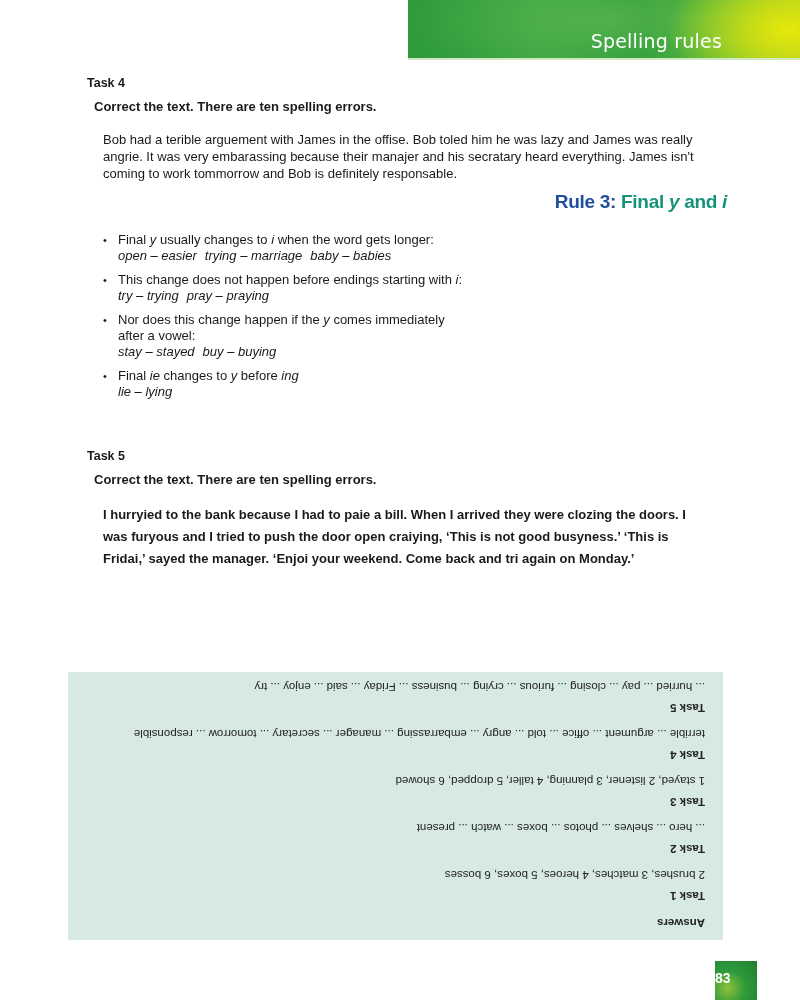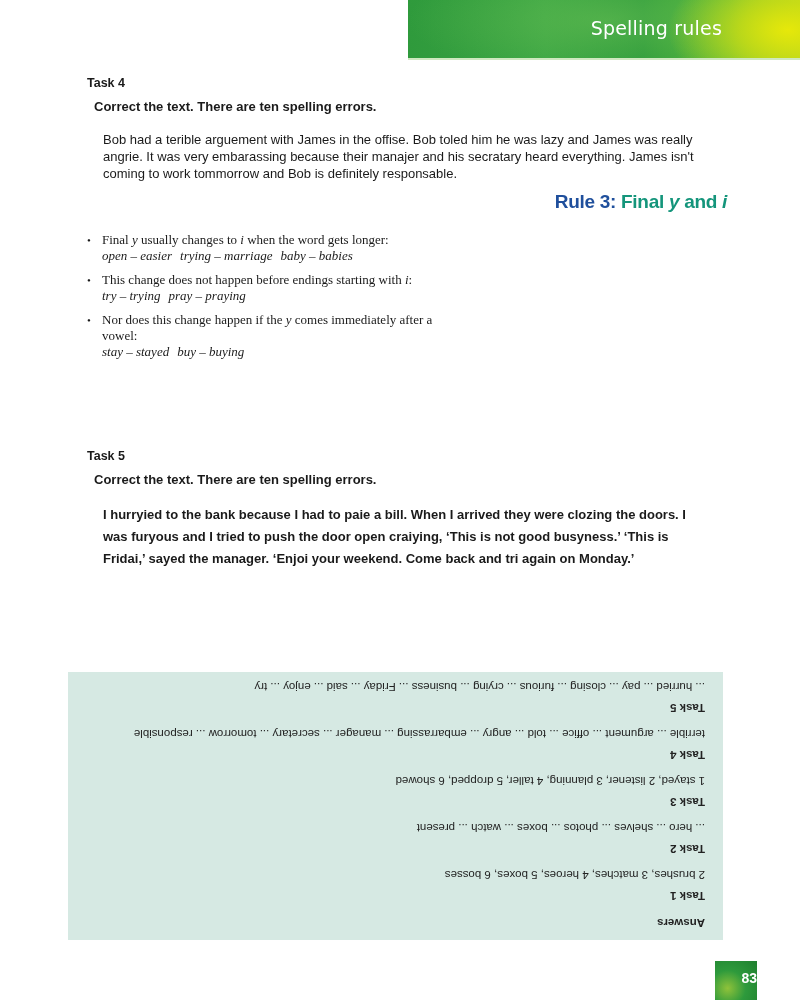--- a/index.html
+++ b/index.html
@@ -10,38 +10,38 @@
   }
   .banner {
     position: absolute; left: 408px; top: 0; width: 392px; height: 58px;
     background:
       radial-gradient(ellipse 120px 70px at 380px 30px, #e6e80a 0%, rgba(200,220,20,0.85) 40%, rgba(150,200,30,0) 100%),
       radial-gradient(ellipse 200px 60px at 200px 20px, rgba(120,200,90,0.45) 0%, rgba(0,0,0,0) 100%),
       linear-gradient(90deg, #2f9a3c 0%, #3aa543 35%, #2b9a3a 60%, #58b83a 82%, #c4dc22 100%);
     border-bottom: 2px solid #cfe8c0;
   }
   .banner-title {
-    position: absolute; right: 78px; bottom: 19px;
+    position: absolute; right: 78px; bottom: 6px;
     color: #ffffff; font-size: 19px; letter-spacing: 0.2px;
     font-family: "DejaVu Sans", sans-serif; font-weight: normal;
   }
   .content { position: absolute; left: 87px; width: 640px; font-size: 13px; line-height: 17px; }
   .task-title { font-weight: bold; font-size: 12.5px; margin: 0 0 6px 0; }
   .instr { font-weight: bold; font-size: 13px; margin: 0 0 5px 7px; }
   .para { margin: 16px; }
   #task4 { top: 75px; }
   #rule3 { top: 193px; }
   .rule-heading {
     font-family: "Liberation Sans", sans-serif; font-weight: bold; font-size: 19px;
     margin: 0 0 22px 0; letter-spacing: -0.3px; text-align: right;
   }
   .rule-num { color: #1f4f9c; }
   .rule-txt { color: #14957b; }
   .rule-txt i { font-style: italic; }
-  ul.rules { list-style: none; margin: 0; padding: 0; width: 360px; font-family: Liberation Serif, serif; }
+  ul.rules { list-style: none; margin: 16px; padding: 0; width: 360px; }
   ul.rules li { position: relative; padding-left: 15px; margin-bottom: 8px; line-height: 16px; }
   ul.rules li::before { content: "•"; position: absolute; left: 0; top: 0; font-size: 11px; }
   .ex { font-style: italic; }
   .ex span { margin-right: 8px; }
   #task5 { top: 448px; }
   #task5 .para { line-height: 22px; font-weight: bold; }
   .answers {
     position: absolute; left: 68px; top: 672px; width: 655px; height: 268px;
     background: #d6e9e3;
   }
@@ -50,21 +50,21 @@
     transform: rotate(180deg);
     box-sizing: border-box; padding: 10px 20px 0 18px;
     font-size: 11.5px; line-height: 15px; color: #222;
   }
   .ans-heading { font-weight: bold; margin: 0 0 12px 0; font-size: 11.5px; }
   .ans-task { font-weight: bold; margin: 0 0 6px 0; }
   .ans-text { margin: 0 0 11px 0; }
   .page-num {
     position: absolute; left: 715px; top: 961px; width: 42px; height: 39px;
     background: radial-gradient(circle at 30% 70%, #8fc23a 0%, #2e9a3c 45%, #1f7f2f 100%);
-    color: #ffffff; font-weight: bold; font-size: 14px; text-align: right; line-height: 34px;
+    color: #ffffff; font-weight: bold; font-size: 14px; text-align: left; line-height: 34px;
   }
 </style>
 </head>
 <body>
 
 <div class="banner">
   <div class="banner-title">Spelling rules</div>
 </div>
 
 <section class="content" id="task4">
@@ -84,20 +84,24 @@
       <span class="ex"><span>open – easier</span><span>trying – marriage</span><span>baby – babies</span></span>
     </li>
     <li>
       <span>This change does not happen before endings starting with </span><i>i</i><span>:</span><br>
       <span class="ex"><span>try – trying</span><span>pray – praying</span></span>
     </li>
     <li>
       <span>Nor does this change happen if the </span><i>y</i><span> comes immediately after a vowel:</span><br>
       <span class="ex"><span>stay – stayed</span><span>buy – buying</span></span><br>
     </li>
+    <li>
+      <span>Final </span><i>ie</i><span> changes to </span><i>y</i><span> before </span><i>ing</i><br>
+      <span class="ex"><span>lie – lying</span></span>
+    </li>
   </ul>
 </section>
 
 <section class="content" id="task5">
   <p class="task-title">Task 5</p>
   <p class="instr">Correct the text. There are ten spelling errors.</p>
   <p class="para">I hurryied to the bank because I had to paie a bill. When I arrived they were clozing the doors. I was furyous and I tried to push the door open craiying, ‘This is not good busyness.’ ‘This is Fridai,’ sayed the manager. ‘Enjoi your weekend. Come back and tri again on Monday.’</p>
 </section>
 
 <div class="answers">

